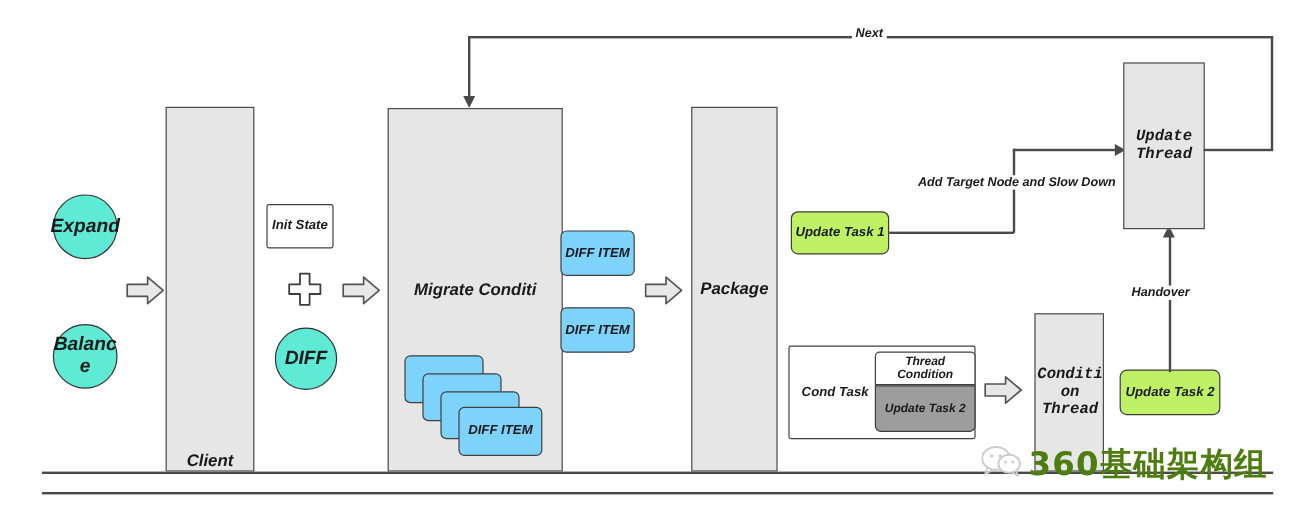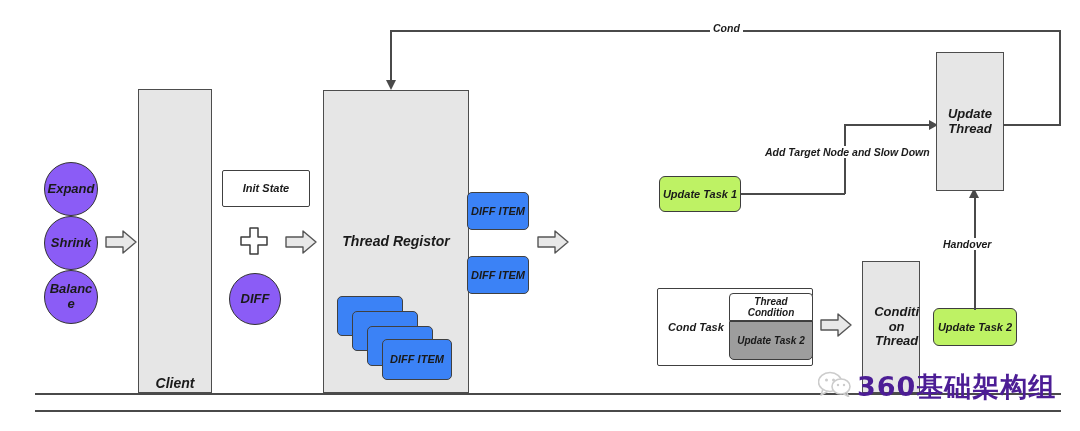--- a/index.html
+++ b/index.html
@@ -27,24 +27,24 @@
     color: #1a1a1a;
     line-height: 1.12;
     white-space: pre-line;
   }
   
   .lane {
     background: #e6e6e6;
     border: 1.5px solid #4d4d4d;
     font-size: 14px;
   }
-  .lane-sm { font-size: 13px; }
+  .lane-sm { font-size: 13px; font-family: Liberation Mono, monospace; }
   
   .box {
-    background: #3b82f6;
+    background: #7dd3fc;
     border: 1.4px solid #404040;
     border-radius: 5px;
     font-size: 11px;
   }
   .box-sq {
     background: #ffffff;
     border: 1.4px solid #404040;
     border-radius: 2px;
     font-size: 11px;
   }
@@ -58,23 +58,23 @@
   }
   .task-sq {
     background: #9d9d9d;
     border: 1.4px solid #3d3d3d;
     border-radius: 0 0 5px 5px;
     font-size: 10px;
   }
   
   .circle {
     border-radius: 50%;
-    background: #8b5cf6;
+    background: #5eead4;
     border: 1.3px solid #333333;
-    font-size: 13px;
+    font-size: 16px;
   }
   
   .line {
     position: absolute;
     background: #4a4a4a;
   }
   .hline { height: 1.6px; }
   .vline { width: 1.6px; }
   
   .arrowhead {
@@ -101,80 +101,77 @@
     white-space: nowrap;
   }
   
   .rule { position: absolute; background: #4a4a4a; height: 1.8px; }
   
   #watermark {
     position: absolute;
     display: flex;
     align-items: center;
     gap: 5px;
-    color: #4c1d95;
+    color: #4d7c0f;
     font-size: 27px;
     font-weight: bold;
     letter-spacing: 1px;
     user-select: none;
   }
   #watermark .wm-logo { display: block; }
   #watermark .wm-text { font-family: "DejaVu Sans", sans-serif; }
 </style>
 </head>
 <body>
 
 <div id="canvas">
 
   <div class="rule" style="left:35px; top:393px; width:1026px;"></div>
   <div class="rule" style="left:35px; top:410px; width:1026px;"></div>
 
   <div class="node circle" style="left:44px; top:162px; width:54px; height:54px;">
     <span>Expand</span>
   </div>
-  <div class="node circle" style="left:44px; top:216px; width:54px; height:54px;">
-    <span>Shrink</span>
-  </div>
   <div class="node circle" style="left:44px; top:270px; width:54px; height:54px;text-align:center;">
     <span>Balanc
 e</span>
   </div>
 
   <div class="blockarrow" style="left:105px; top:229px;">
     <svg width="32" height="26" viewBox="0 0 32 26">
       <polygon points="1,8 18,8 18,2 31,13 18,24 18,18 1,18" fill="#e8e8e8" stroke="#555555" stroke-width="1.4" stroke-linejoin="round"></polygon>
     </svg>
   </div>
 
   <div class="node lane" style="left:138px; top:89px; width:74px; height:304px;align-items:flex-end;">
     <span>Client</span>
   </div>
 
-  <div class="node box-sq" style="left:222px; top:170px; width:88px; height:37px;">
+  <div class="node box-sq" style="left:222px; top:170px; width:56px; height:37px;">
     <span>Init State</span>
   </div>
 
   <div class="plus" style="left:239px; top:226px;">
     <svg width="30" height="30" viewBox="0 0 30 30">
       <polygon points="11,2 19,2 19,11 28,11 28,19 19,19 19,28 11,28 11,19 2,19 2,11 11,11" fill="#ffffff" stroke="#3d3d3d" stroke-width="1.5" stroke-linejoin="round"></polygon>
     </svg>
   </div>
 
   <div class="node circle" style="left:229px; top:273px; width:52px; height:52px;">
     <span>DIFF</span>
   </div>
 
   <div class="blockarrow" style="left:285px; top:229px;">
     <svg width="32" height="26" viewBox="0 0 32 26">
       <polygon points="1,8 18,8 18,2 31,13 18,24 18,18 1,18" fill="#e8e8e8" stroke="#555555" stroke-width="1.4" stroke-linejoin="round"></polygon>
     </svg>
   </div>
 
   <div class="node lane" style="left:323px; top:90px; width:146px; height:303px;">
-    <span>Thread Registor</span>
+    <span>Migrate Conditi</span>
   </div>
 
   <div class="node box" style="left:337px; top:296px; width:66px; height:40px;"></div>
   <div class="node box" style="left:352px; top:311px; width:66px; height:40px;"></div>
   <div class="node box" style="left:367px; top:326px; width:66px; height:40px;"></div>
   <div class="node box" style="left:382px; top:339px; width:70px; height:41px;">
     <span>DIFF ITEM</span>
   </div>
 
   <div class="node box" style="left:467px; top:192px; width:62px; height:38px;">
@@ -183,20 +180,23 @@
   <div class="node box" style="left:467px; top:256px; width:62px; height:38px;">
     <span>DIFF ITEM</span>
   </div>
 
   <div class="blockarrow" style="left:537px; top:229px;">
     <svg width="32" height="26" viewBox="0 0 32 26">
       <polygon points="1,8 18,8 18,2 31,13 18,24 18,18 1,18" fill="#e8e8e8" stroke="#555555" stroke-width="1.4" stroke-linejoin="round"></polygon>
     </svg>
   </div>
 
+  <div class="node lane" style="left:576px; top:89px; width:72px; height:304px;">
+    <span>Package</span>
+  </div>
 
   <div class="node task" style="left:659px; top:176px; width:82px; height:36px;">
     <span>Update Task 1</span>
   </div>
 
   <div class="line hline" style="left:741px; top:193px; width:104px;"></div>
   <div class="line vline" style="left:844px; top:124px; height:70px;"></div>
   <div class="line hline" style="left:844px; top:124px; width:87px;"></div>
   <div class="arrowhead ah-right" style="left:929px; top:120px;"></div>
   <div class="edge-label" style="left:762px; top:146px;">Add Target Node and Slow Down</div>
@@ -235,21 +235,21 @@
   <div class="node lane lane-sm" style="left:936px; top:52px; width:68px; height:139px;">
     <span>Update
 Thread</span>
   </div>
 
   <div class="line hline" style="left:1003px; top:124px; width:58px;"></div>
   <div class="line vline" style="left:1059px; top:30px; height:95px;"></div>
   <div class="line hline" style="left:390px; top:30px; width:671px;"></div>
   <div class="line vline" style="left:390px; top:30px; height:52px;"></div>
   <div class="arrowhead ah-down" style="left:386px; top:80px;"></div>
-  <div class="edge-label" style="left:710px; top:22px;">Cond</div>
+  <div class="edge-label" style="left:710px; top:22px;">Next</div>
 
   <div id="watermark" style="left:818px; top:369px;">
     <span class="wm-logo">
       <svg width="34" height="26" viewBox="0 0 34 26" aria-hidden="true">
         <ellipse cx="12" cy="11" rx="11.5" ry="9.5" fill="none" stroke="#cccccc" stroke-width="1.6"></ellipse>
         <path d="M5 18 L3 24 L9.5 20.5" fill="none" stroke="#cccccc" stroke-width="1.6" stroke-linejoin="round"></path>
         <circle cx="8.5" cy="9" r="1.5" fill="#cccccc"></circle>
         <circle cx="15.5" cy="9" r="1.5" fill="#cccccc"></circle>
         <ellipse cx="23" cy="15.5" rx="9" ry="7.5" fill="#ffffff" stroke="#cccccc" stroke-width="1.6"></ellipse>
         <path d="M28.5 21 L30.5 25.5 L25 22.5" fill="none" stroke="#cccccc" stroke-width="1.6" stroke-linejoin="round"></path>

